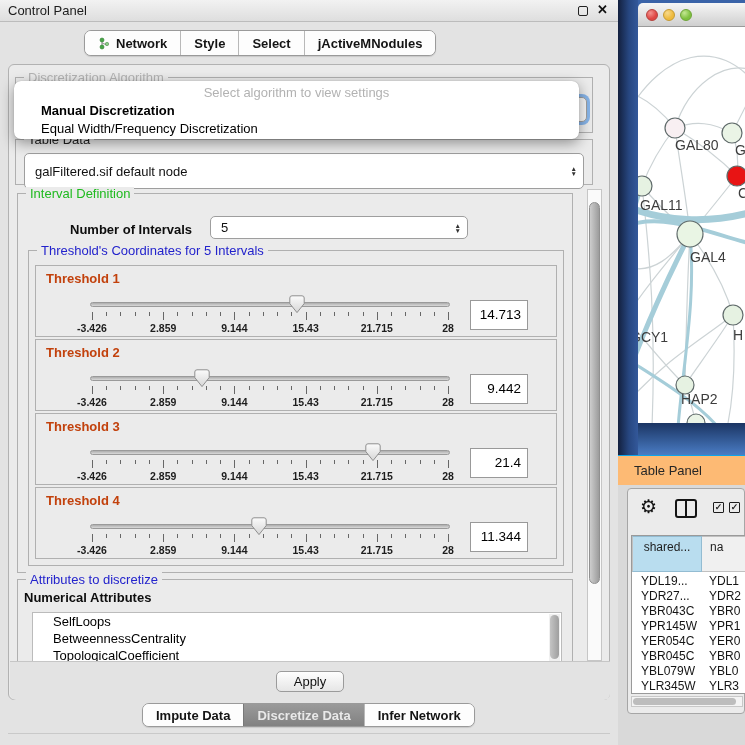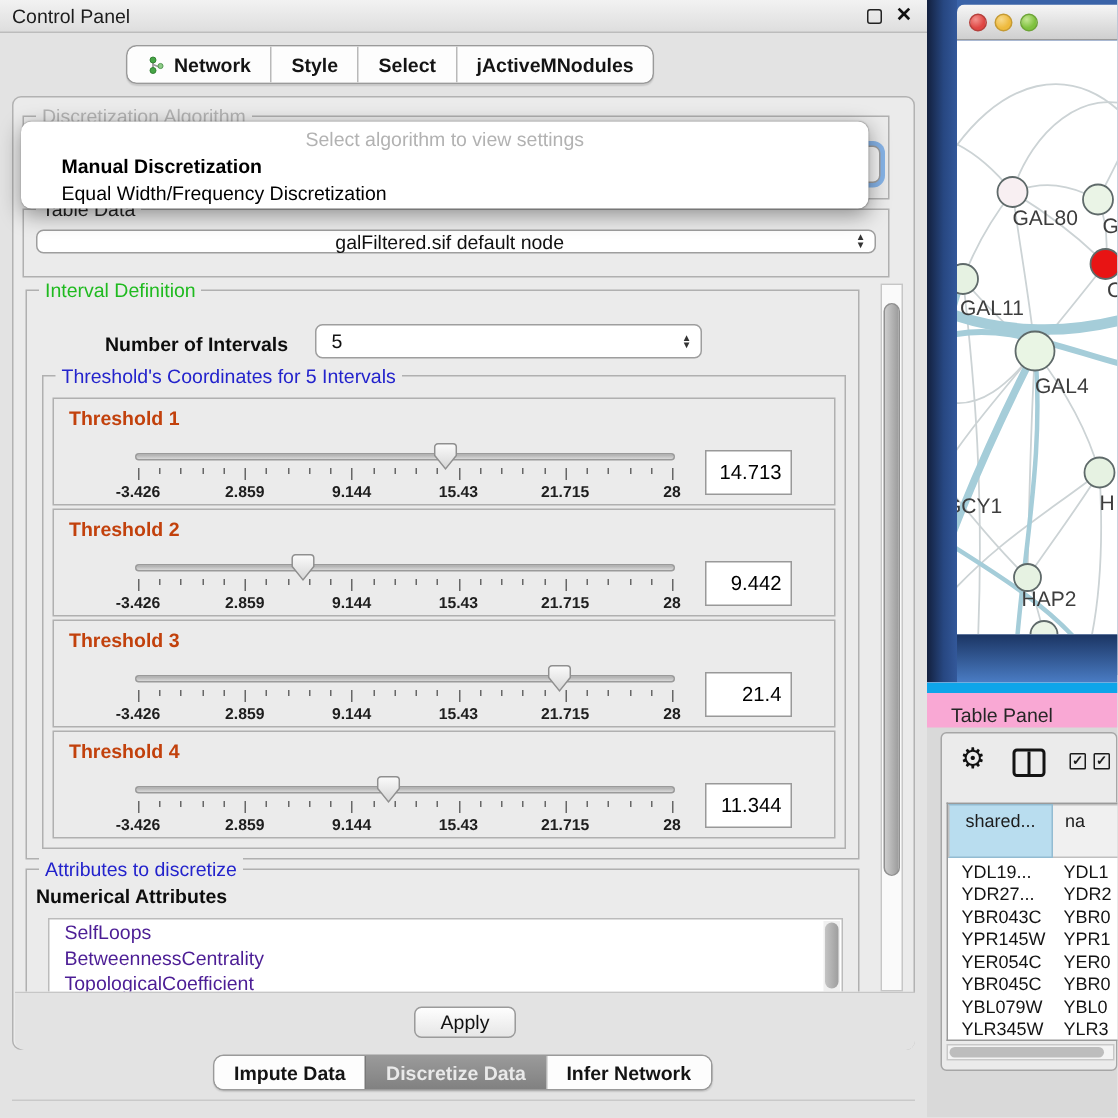--- a/index.html
+++ b/index.html
@@ -49,21 +49,21 @@
 
   
   #popup{position:absolute;left:5px;top:16px;width:565px;height:58px;background:#fff;
     border-radius:7px;box-shadow:0 4px 14px rgba(0,0,0,.4),0 0 1px rgba(0,0,0,.3);z-index:5;padding-top:4px;}
   #popup-placeholder{text-align:center;color:#b2b2b2;font-size:13px;height:17px;}
   .popup-opt{font-size:13px;color:#000;padding:1px 27px;line-height:16px;white-space:nowrap;}
   .popup-opt.bold{font-weight:bold;}
 
   #tabledata-group{left:6px;top:74px;width:578px;height:46px;}
   #tabledata-group .legend{color:#222;}
-  #td-combo{left:8px;top:13px;width:560px;height:16px;text-align:center;}
+  #td-combo{left:8px;top:13px;width:560px;height:36px;}
 
   
   #scrollarea{position:absolute;left:2px;top:122px;width:574px;height:474px;overflow:hidden;}
   #interval-group{left:6px;top:6px;width:556px;height:380px;}
   #noi-label{position:absolute;left:52px;top:28px;font-size:13px;font-weight:bold;color:#0d0d0d;}
   #noi-combo{left:192px;top:22px;width:258px;height:23px;}
   #thr-group{left:10px;top:56px;width:536px;height:316px;}
 
   .threshold-panel{position:absolute;left:6px;width:522px;height:72px;border:1px solid #b0b0b0;}
   .th-label{position:absolute;left:10px;top:5px;font-size:13px;font-weight:bold;color:#c2410c;}
@@ -76,21 +76,21 @@
   .tick.minor{height:4px;}
   .tick.major{height:8px;}
   .th-tlabels{position:absolute;left:0;right:0;top:26px;height:12px;}
   .tlab{position:absolute;transform:translateX(-50%);font-size:10.5px;font-weight:bold;color:#1d1d1d;white-space:nowrap;}
   .th-value{position:absolute;right:28px;top:34px;width:58px;height:30px;background:#fff;border:1px solid #999;
     font-size:13.5px;color:#000;text-align:right;line-height:28px;padding-right:6px;}
 
   #attrs-group{left:6px;top:392px;width:556px;height:92px;}
   #attrs-label{position:absolute;left:6px;top:10px;font-size:13px;font-weight:bold;color:#0d0d0d;}
   #attr-list{position:absolute;left:14px;top:32px;width:530px;height:56px;background:#fff;border:1px solid #bbb;overflow:hidden;}
-  .attr-item{font-size:13px;color:#4c1d95;line-height:17px;padding-left:10px;white-space:nowrap;}
+  .attr-item{font-size:13px;color:#000000;line-height:17px;padding-left:20px;white-space:nowrap;}
   #attr-scroll{position:absolute;right:1px;top:1px;width:11px;height:53px;background:#f0f0f0;}
   #attr-thumb{position:absolute;left:1px;top:1px;width:9px;height:44px;border-radius:5px;
     background:linear-gradient(90deg,#c4c4c4,#9e9e9e);}
 
   #vscroll{position:absolute;left:578px;top:124px;width:15px;height:472px;background:#fafafa;border:1px solid #c6c6c6;}
   #vscroll-thumb{position:absolute;left:1px;top:12px;width:11px;height:382px;border-radius:6px;
     background:linear-gradient(90deg,#cdcdcd,#9c9c9c);border:1px solid #909090;}
 
   #bottom-strip{position:absolute;left:1px;top:596px;width:600px;height:39px;background:#e3e3e3;
     border-top:1px solid #c6c6c6;border-radius:0 0 6px 6px;}
@@ -107,21 +107,21 @@
   #net-titlebar{position:absolute;left:20px;top:3px;width:107px;height:24px;border-radius:5px 0 0 0;
     background:linear-gradient(180deg,#f6f6f6,#cfcfcf);border-bottom:1px solid #9a9a9a;}
   .light{position:absolute;top:6px;width:12px;height:12px;border-radius:50%;}
   #light-close{left:8px;background:radial-gradient(circle at 35% 30%,#f3938e,#df4744 60%);border:1px solid #b5403c;}
   #light-min{left:25px;background:radial-gradient(circle at 35% 30%,#f7d98b,#eeba3d 60%);border:1px solid #c59a33;}
   #light-zoom{left:42px;background:radial-gradient(circle at 35% 30%,#c4e793,#7fc13f 60%);border:1px solid #6da437;}
   #net-canvas{position:absolute;left:20px;top:27px;width:107px;height:396px;background:#fff;overflow:hidden;}
 
   
   #table-region{position:absolute;left:618px;top:455px;width:127px;height:290px;background:#d9d9d9;}
-  #tp-strip{position:absolute;left:0;top:0;width:127px;height:30px;background:#f9a8d4;border-top:7px solid #0ea5e9;}
+  #tp-strip{position:absolute;left:0;top:0;width:127px;height:30px;background:#fdba74;border-top:1px solid #0ea5e9;}
   #tp-title{position:absolute;left:16px;top:7px;font-size:13px;color:#262626;}
   #tp-box{position:absolute;left:9px;top:33px;width:118px;height:226px;background:#ebebeb;
     border:1px solid #a6a6a6;border-radius:4px;}
   #tp-gear{position:absolute;left:12px;top:8px;font-size:19px;color:#111;line-height:20px;}
   #tp-split{position:absolute;left:47px;top:10px;width:22px;height:19px;border:2px solid #141414;border-radius:3px;}
   #tp-split-bar{position:absolute;left:8px;top:0;width:2px;height:15px;background:#141414;}
   .tp-check{position:absolute;top:13px;width:11px;height:11px;border:1.5px solid #1c1c1c;border-radius:1px;
     font-size:9px;line-height:9px;text-align:center;color:#1c1c1c;font-weight:bold;}
   #tp-check1{left:85px;} #tp-check2{left:101px;}
   #tp-table{position:absolute;left:3px;top:46px;width:115px;height:159px;background:#fff;

